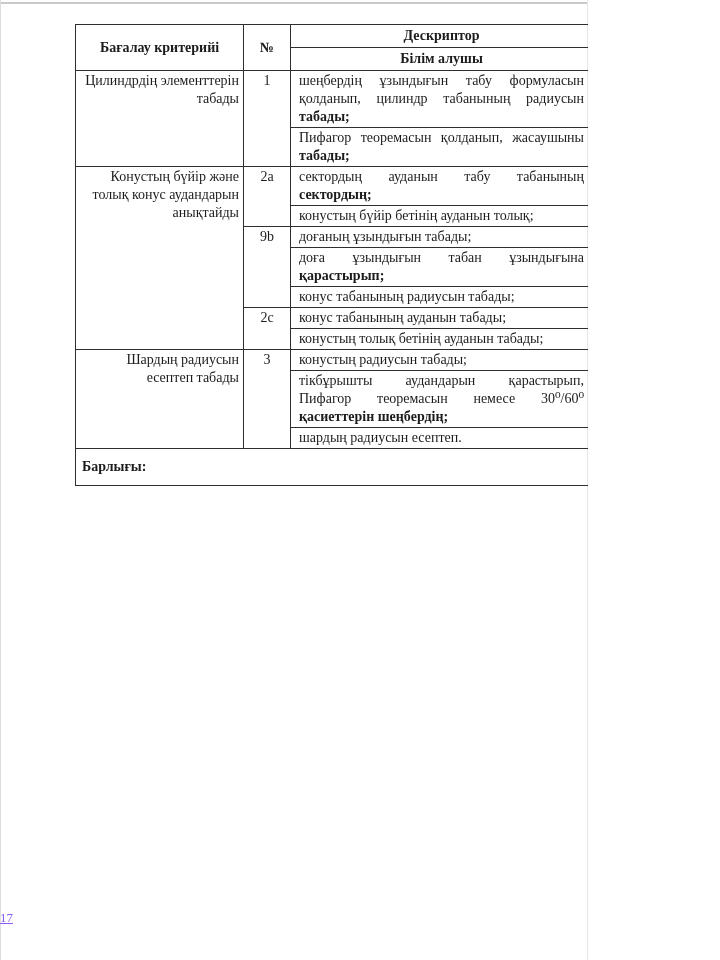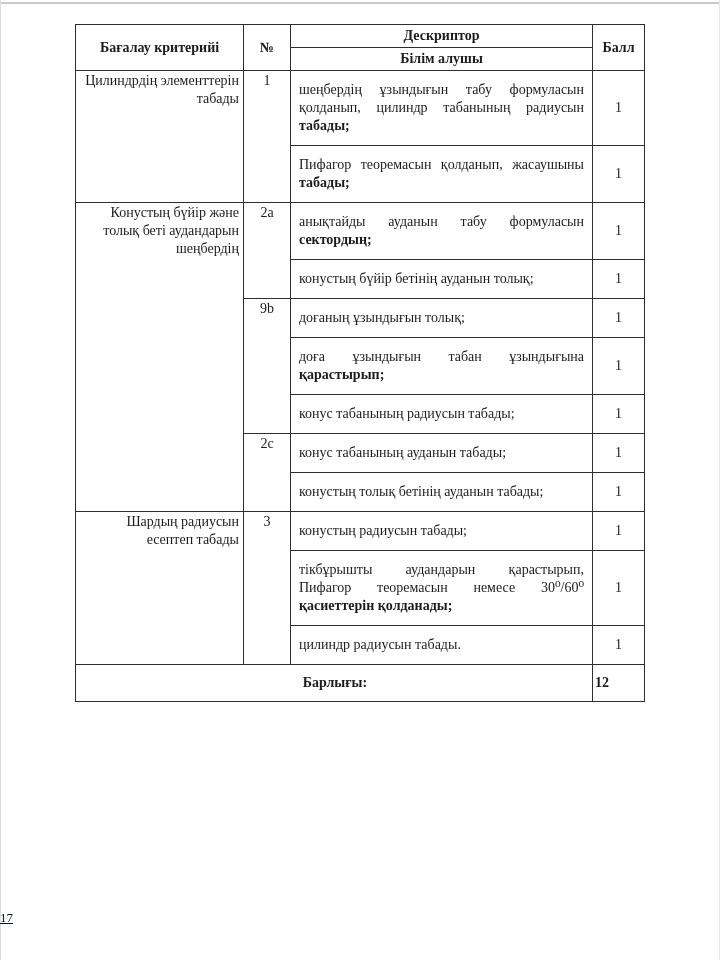--- a/index.html
+++ b/index.html
@@ -2,21 +2,21 @@
 <html><head>
 <meta charset="utf-8">
 <style>
   html, body {
     margin: 0;
     padding: 0;
     background: #ffffff;
   }
   .page {
     position: relative;
-    width: 720px;
+    width: 588px;
     height: 960px;
     background: #ffffff;
     overflow: hidden;
     font-family: "Liberation Serif", "DejaVu Serif", serif;
     color: #1c1c1c;
   }
   
   .edge-top {
     position: absolute;
     top: 2px; left: 0;
@@ -66,30 +66,30 @@
     padding: 1px 4px 1px 6px;
   }
   td.c-no {
     vertical-align: top;
     text-align: center;
     padding: 1px 2px;
   }
   td.c-desc {
     vertical-align: top;
     text-align: justify;
-    padding: 10px 8px;
+    padding: 1px 8px;
   }
   td.c-score {
     vertical-align: middle;
     text-align: center;
     padding: 1px 2px;
   }
   td.c-total-label {
     font-weight: bold;
-    text-align: center;
+    text-align: left;
     vertical-align: middle;
     padding: 2px 4px 2px 6px;
   }
   td.c-total-score {
     font-weight: bold;
     text-align: left;
     vertical-align: middle;
     padding: 9px 2px;
   }
   
@@ -101,21 +101,21 @@
     text-align-last: left;
     font-weight: bold;
   }
   .page-number {
     position: absolute;
     top: 910px;
     left: 0;
     width: 720px;
     text-align: left;
     font-size: 13px;
-    color: #0f172a;
+    color: #8b5cf6;
     text-decoration: underline;
   }
 </style>
 </head>
 <body>
 
 <div class="page">
   <div class="edge-top"></div>
   <div class="edge-left"></div>
   <div class="edge-right"></div>
@@ -151,35 +151,35 @@
       </tr>
       <tr>
         <td class="c-desc">
             <div class="jline">Пифагор теоремасын қолданып, жасаушыны</div>
             <div class="jline jlast">табады;</div>
           </td>
         <td class="c-score">1</td>
       </tr>
 
       <tr>
-        <td class="c-crit" rowspan="7">Конустың бүйір және толық беті аудандарын шеңбердің</td>
+        <td class="c-crit" rowspan="7">Конустың бүйір және толық конус аудандарын анықтайды</td>
         <td class="c-no" rowspan="2">2a</td>
         <td class="c-desc">
-            <div class="jline">анықтайды ауданын табу формуласын</div>
+            <div class="jline">сектордың ауданын табу табанының</div>
             <div class="jline jlast">сектордың;</div>
           </td>
         <td class="c-score">1</td>
       </tr>
       <tr>
         <td class="c-desc">конустың бүйір бетінің ауданын толық;</td>
         <td class="c-score">1</td>
       </tr>
       <tr>
         <td class="c-no" rowspan="3">9b</td>
-        <td class="c-desc">доғаның ұзындығын толық;</td>
+        <td class="c-desc">доғаның ұзындығын табады;</td>
         <td class="c-score">1</td>
       </tr>
       <tr>
         <td class="c-desc">
             <div class="jline">доға ұзындығын табан ұзындығына</div>
             <div class="jline jlast">қарастырып;</div>
           </td>
         <td class="c-score">1</td>
       </tr>
       <tr>
@@ -199,26 +199,26 @@
       <tr>
         <td class="c-crit" rowspan="3">Шардың радиусын есептеп табады</td>
         <td class="c-no" rowspan="3">3</td>
         <td class="c-desc">конустың радиусын табады;</td>
         <td class="c-score">1</td>
       </tr>
       <tr>
         <td class="c-desc">
             <div class="jline">тікбұрышты аудандарын қарастырып,</div>
             <div class="jline">Пифагор теоремасын немесе 30⁰/60⁰</div>
-            <div class="jline jlast">қасиеттерін қолданады;</div>
-          </td>
-        <td class="c-score">1</td>
-      </tr>
-      <tr>
-        <td class="c-desc">цилиндр радиусын табады.</td>
+            <div class="jline jlast">қасиеттерін шеңбердің;</div>
+          </td>
+        <td class="c-score">1</td>
+      </tr>
+      <tr>
+        <td class="c-desc">шардың радиусын есептеп.</td>
         <td class="c-score">1</td>
       </tr>
 
       <tr>
         <td class="c-total-label" colspan="3">Барлығы:</td>
         <td class="c-total-score">12</td>
       </tr>
     </tbody>
   </table>
 

